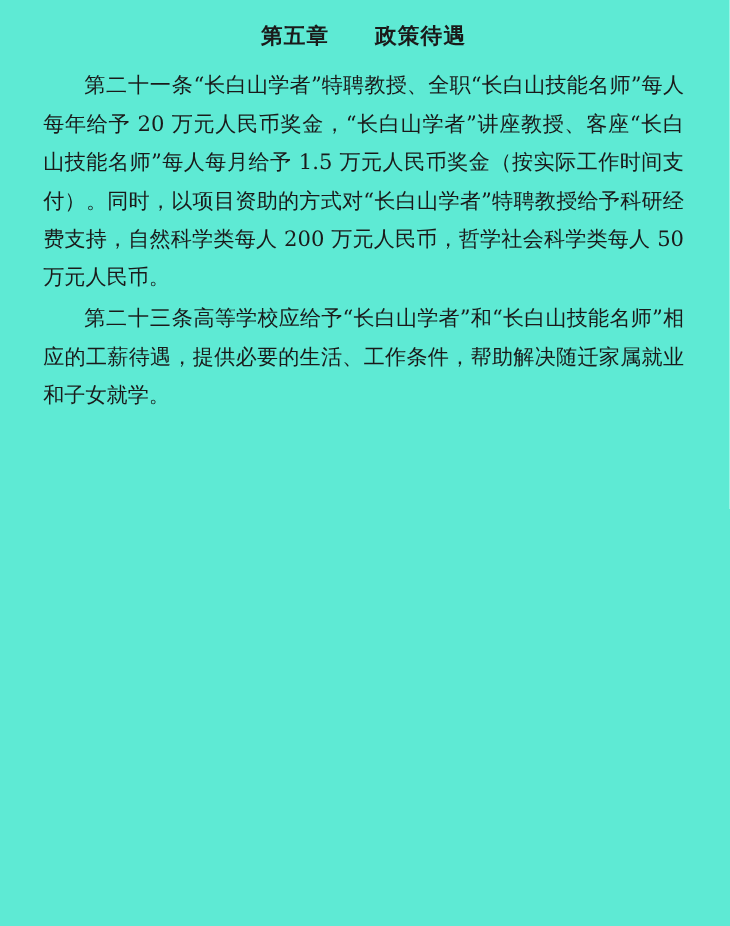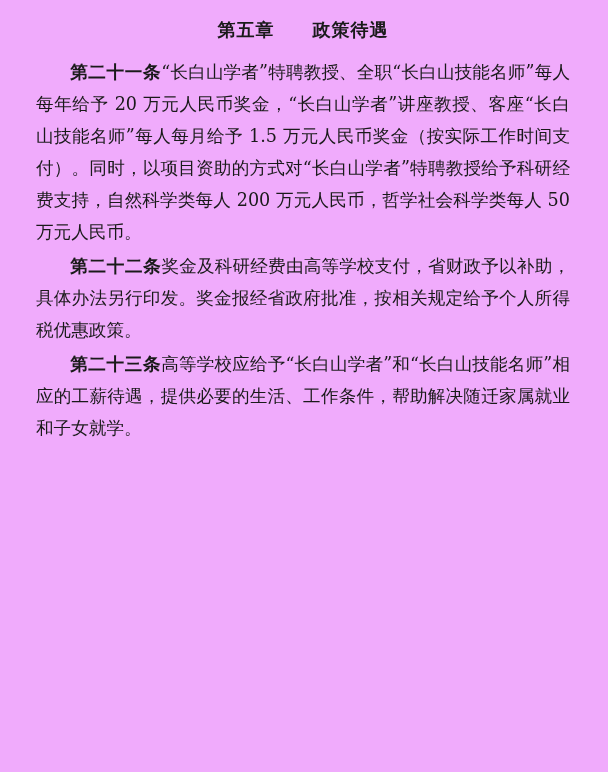--- a/index.html
+++ b/index.html
@@ -13,61 +13,58 @@
     font-family: "DejaVu Serif", "Liberation Serif", serif;
     color: #1a1a1a;
     overflow: hidden;
   }
   .page {
     position: relative;
     width: 608px;
     height: 772px;
     box-sizing: border-box;
     padding: 10px 38px 0 36px;
-    background: #f0abfc;
+    background: #5eead4;
   }
   .chapter-title {
     text-align: center;
     font-weight: bold;
     font-size: 18px;
     letter-spacing: 1px;
     margin: 8px 0 14px 0;
     white-space: pre;
   }
   .para {
     font-size: 17.6px;
     line-height: 1.82;
     text-align: justify;
     text-justify: inter-ideograph;
     text-indent: 0;
     margin: 0 0 2px 0;
     word-break: break-all;
   }
   .para .lead {
-    font-weight: bold;
+    font-weight: normal;
     letter-spacing: 0.5px;
   }
   .indent {
     display: inline-block;
     width: 34px;
   }
 </style>
 </head>
 <body>
 
 <div class="page">
 
   <div class="chapter-title">第五章　　政策待遇</div>
 
   <p class="para">
     <span class="indent"></span><span class="lead">第二十一条</span><span>“长白山学者”特聘教授、全职“长白山技能名师”每人每年给予 20 万元人民币奖金，“长白山学者”讲座教授、客座“长白山技能名师”每人每月给予 1.5 万元人民币奖金（按实际工作时间支付）。同时，以项目资助的方式对“长白山学者”特聘教授给予科研经费支持，自然科学类每人 200 万元人民币，哲学社会科学类每人 50 万元人民币。</span>
   </p>
 
-  <p class="para">
-    <span class="indent"></span><span class="lead">第二十二条</span><span>奖金及科研经费由高等学校支付，省财政予以补助，具体办法另行印发。奖金报经省政府批准，按相关规定给予个人所得税优惠政策。</span>
-  </p>
 
   <p class="para">
     <span class="indent"></span><span class="lead">第二十三条</span><span>高等学校应给予“长白山学者”和“长白山技能名师”相应的工薪待遇，提供必要的生活、工作条件，帮助解决随迁家属就业和子女就学。</span>
   </p>
 
 
 </div>
 
 </body></html>

